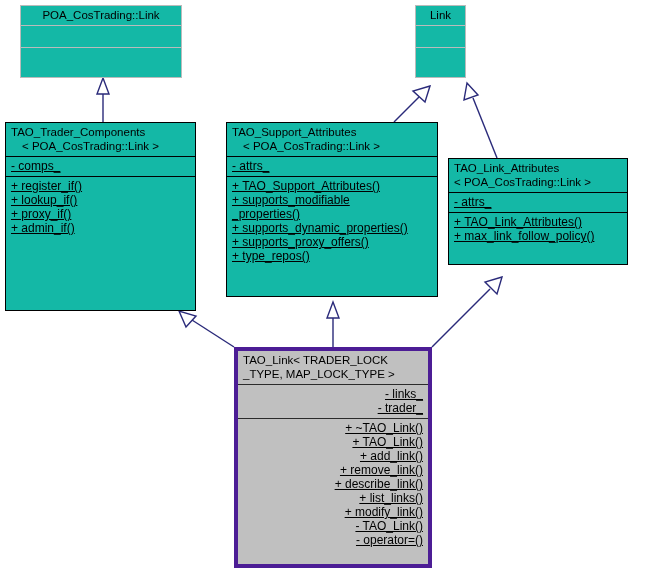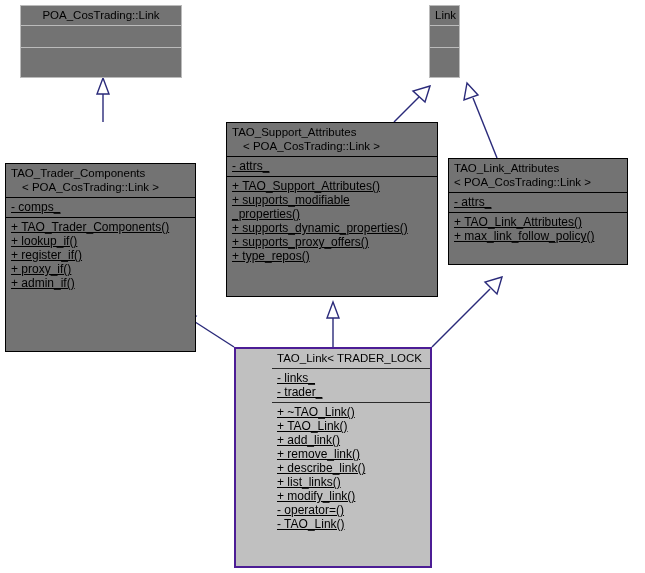--- a/index.html
+++ b/index.html
@@ -19,44 +19,44 @@
     position: absolute;
     left: 0;
     top: 0;
     width: 645px;
     height: 573px;
     pointer-events: none;
   }
   .node {
     position: absolute;
     box-sizing: border-box;
-    background: #737373;
+    background: #14b8a6;
     border: 1px solid #000000;
     z-index: 2;
   }
   .node.ghost {
     border: 1px solid #bbbbbb;
   }
   .node.highlight {
     background: #c0c0c0;
-    border: 2px solid #4c1d95;
-    padding-left: 36px;
+    border: 4px solid #4c1d95;
   }
   .compartment {
     box-sizing: border-box;
     padding: 2px 5px 3px 5px;
   }
   .compartment + .compartment {
     border-top: 1px solid #000000;
   }
   .ghost .compartment + .compartment {
     border-top: 1px solid #bbbbbb;
   }
   .highlight .compartment + .compartment {
     border-top: 1px solid #2b2b2b;
+    text-align: right;
   }
   .title-comp {
     text-align: left;
   }
   .ghost .title-comp {
     text-align: center;
   }
   .cname {
     font-size: 11.5px;
     color: #000000;
@@ -119,40 +119,39 @@
   </svg>
 
   <div class="node ghost" style="left:20px; top:5px; width:162px; height:73px;">
     <div class="compartment title-comp">
       <div class="cname">POA_CosTrading::Link</div>
     </div>
     <div class="compartment empty-comp"></div>
     <div class="compartment empty-comp"></div>
   </div>
 
-  <div class="node ghost" style="left:429px; top:5px; width:31px; height:73px;">
+  <div class="node ghost" style="left:415px; top:5px; width:51px; height:73px;">
     <div class="compartment title-comp">
       <div class="cname">Link</div>
     </div>
     <div class="compartment empty-comp"></div>
     <div class="compartment empty-comp"></div>
   </div>
 
-  <div class="node" style="left:5px; top:122px; width:191px; height:189px;margin-top:41px;">
+  <div class="node" style="left:5px; top:122px; width:191px; height:189px;">
     <div class="compartment title-comp">
       <div class="cname">TAO_Trader_Components</div>
       <div class="cname indent">&lt; POA_CosTrading::Link &gt;</div>
     </div>
     <div class="compartment">
       <div class="member">- comps_</div>
     </div>
     <div class="compartment">
-      <div class="member">+ TAO_Trader_Components()</div>
+      <div class="member">+ register_if()</div>
       <div class="member">+ lookup_if()</div>
-      <div class="member">+ register_if()</div>
       <div class="member">+ proxy_if()</div>
       <div class="member">+ admin_if()</div>
     </div>
   </div>
 
   <div class="node" style="left:226px; top:122px; width:212px; height:175px;">
     <div class="compartment title-comp">
       <div class="cname">TAO_Support_Attributes</div>
       <div class="cname indent">&lt; POA_CosTrading::Link &gt;</div>
     </div>
@@ -179,31 +178,32 @@
     </div>
     <div class="compartment">
       <div class="member">+ TAO_Link_Attributes()</div>
       <div class="member">+ max_link_follow_policy()</div>
     </div>
   </div>
 
   <div class="node highlight" style="left:234px; top:347px; width:198px; height:221px;">
     <div class="compartment title-comp">
       <div class="cname">TAO_Link&lt; TRADER_LOCK</div>
+      <div class="cname">_TYPE, MAP_LOCK_TYPE &gt;</div>
     </div>
     <div class="compartment">
       <div class="member">- links_</div>
       <div class="member">- trader_</div>
     </div>
     <div class="compartment">
       <div class="member">+ ~TAO_Link()</div>
       <div class="member">+ TAO_Link()</div>
       <div class="member">+ add_link()</div>
       <div class="member">+ remove_link()</div>
       <div class="member">+ describe_link()</div>
       <div class="member">+ list_links()</div>
       <div class="member">+ modify_link()</div>
+      <div class="member">- TAO_Link()</div>
       <div class="member">- operator=()</div>
-      <div class="member">- TAO_Link()</div>
     </div>
   </div>
 
 </div>
 
 </body></html>

